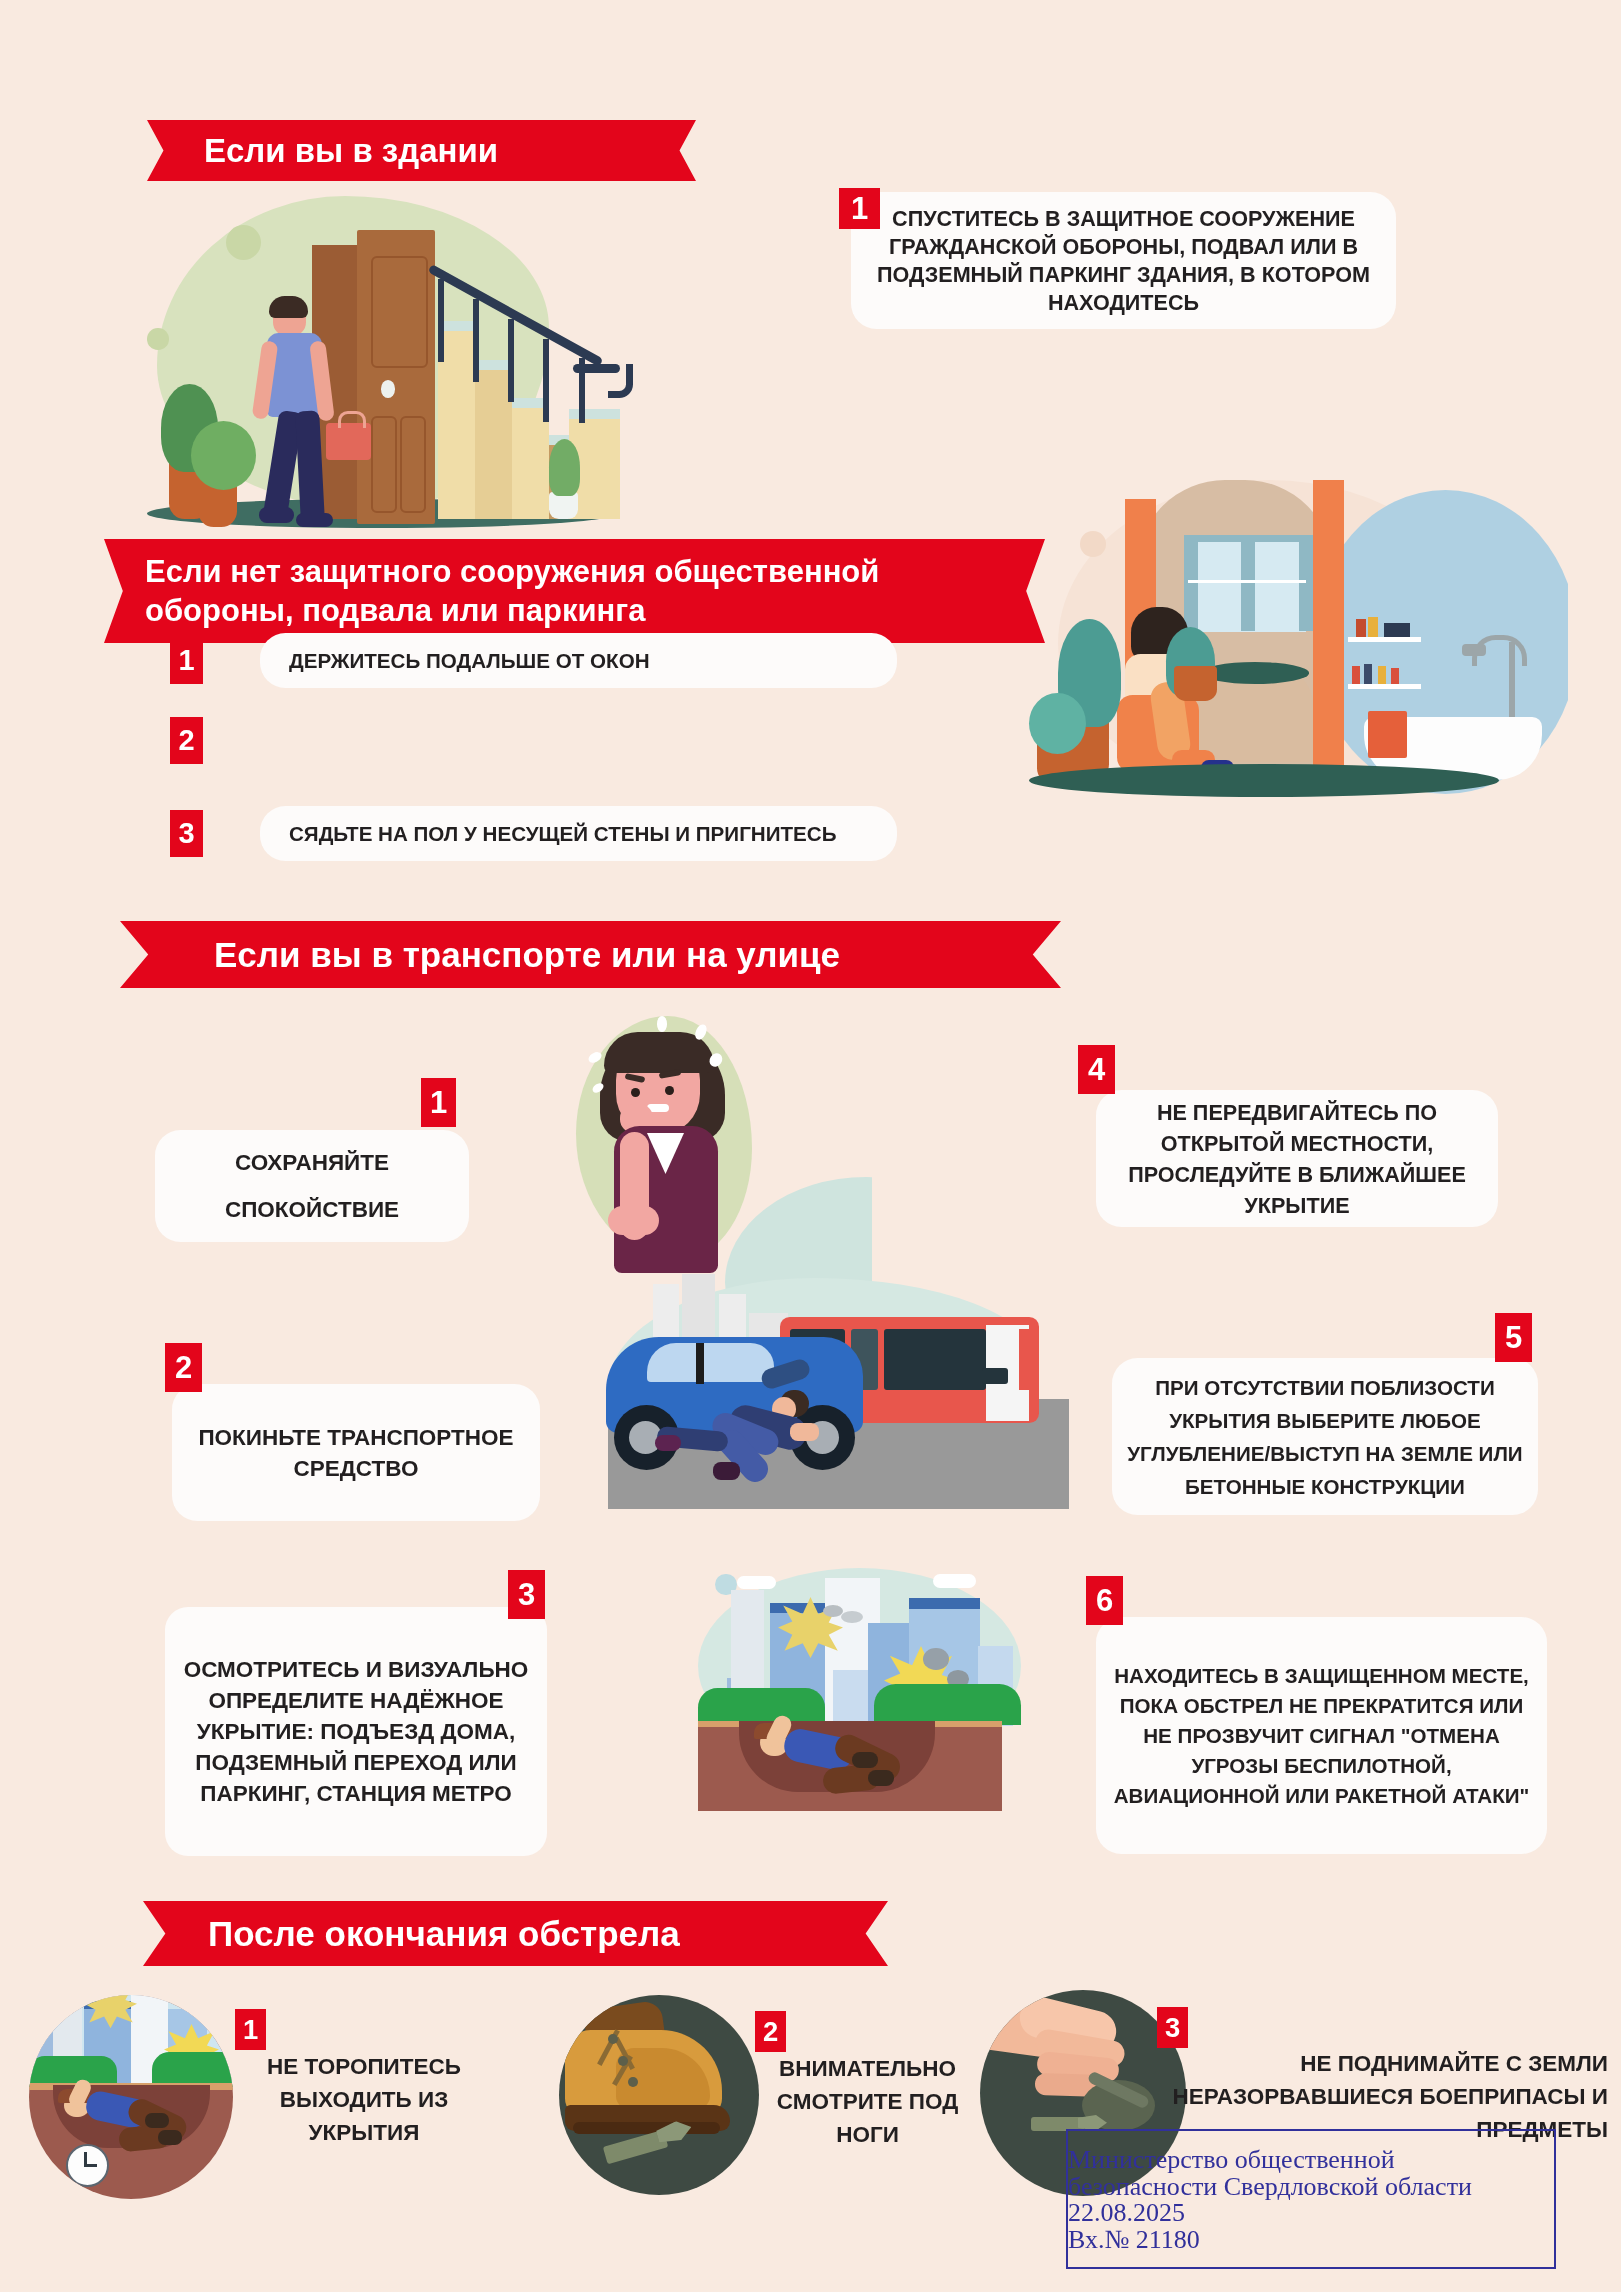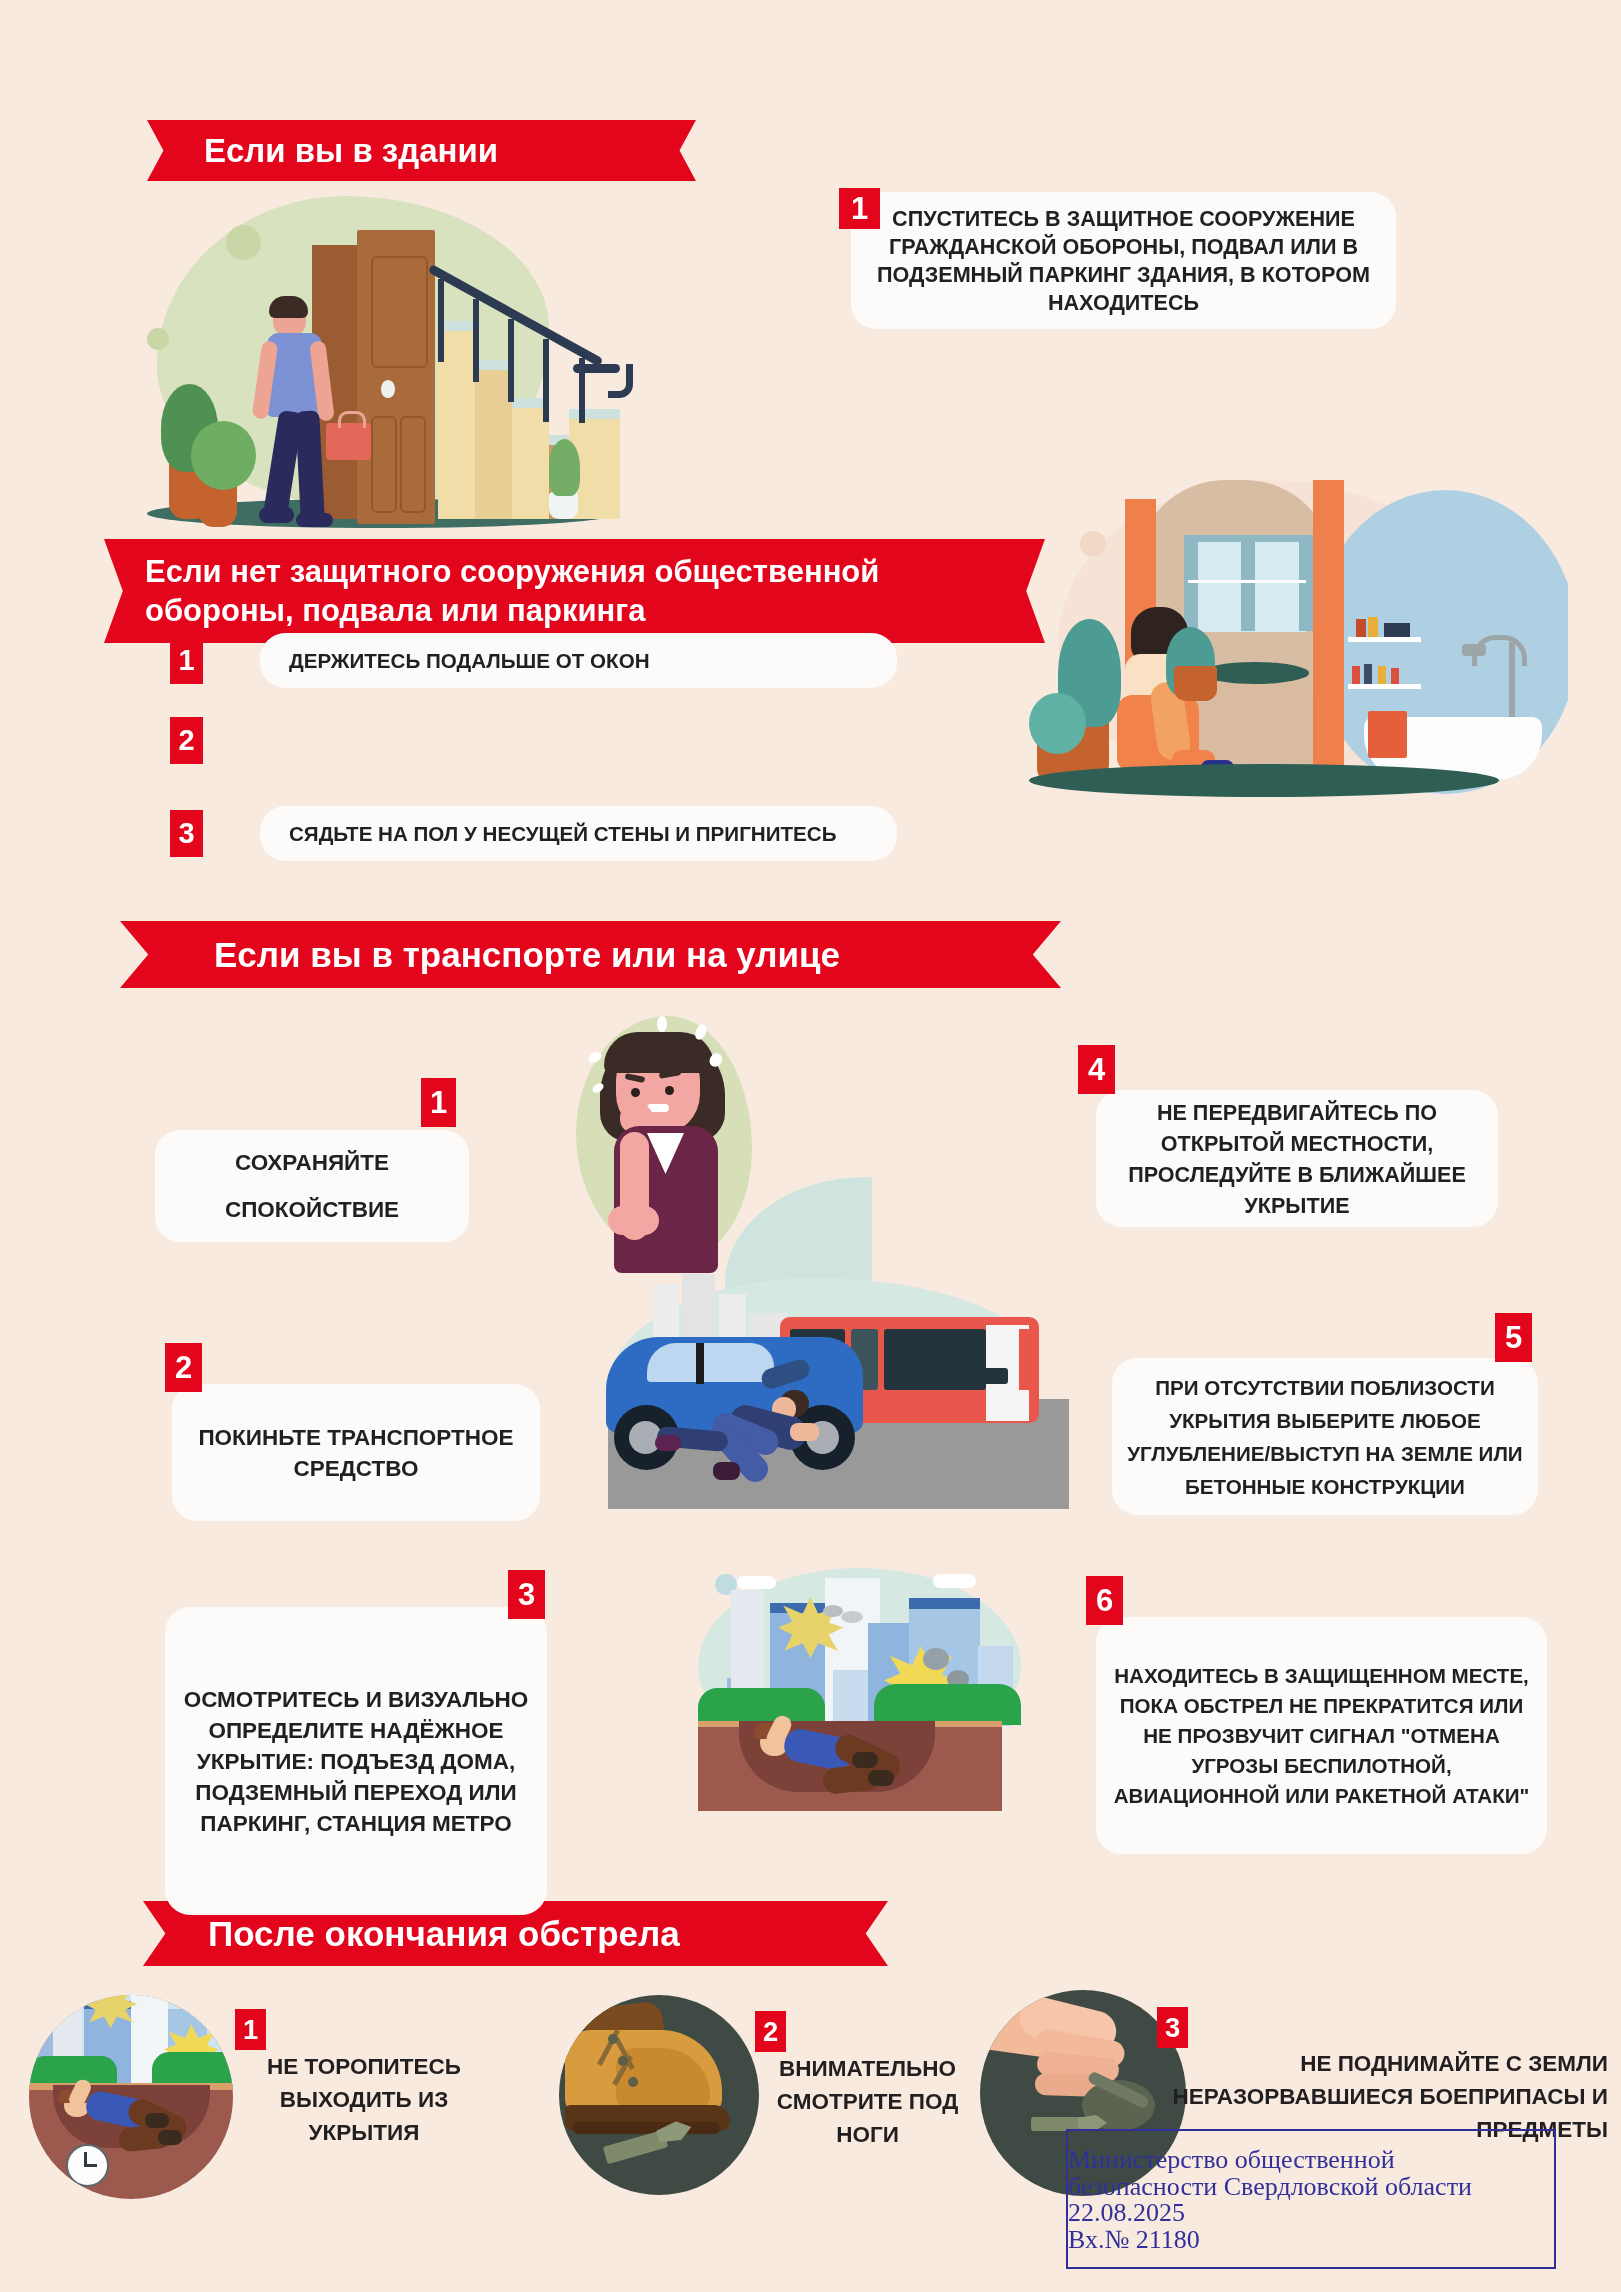--- a/index.html
+++ b/index.html
@@ -366,21 +366,21 @@
     <div style="position:absolute;left:94px;top:147px;width:17.6px;height:33px;background:#F0C39B;border-radius:8.8px;transform:rotate(26deg);"></div>
     <div style="position:absolute;left:157px;top:176px;width:69px;height:27.4px;background:#6B3A21;border-radius:13.7px;transform:rotate(26deg);"></div>
     <div style="position:absolute;left:147px;top:198px;width:57px;height:25.5px;background:#6B3A21;border-radius:13.7px;transform:rotate(-6deg);"></div>
     <div style="position:absolute;left:176px;top:184px;width:25.5px;height:15.7px;background:#3B2A1E;border-radius:7.8px;"></div>
     <div style="position:absolute;left:192px;top:202px;width:25.5px;height:15.7px;background:#3B2A1E;border-radius:7.8px;"></div>
   </div>
 
   <div class="num" style="left:508px;top:1570px;width:37px;height:49px;font-size:31px;">
     <span>3</span>
   </div>
-  <div class="card" style="left:165px;top:1607px;width:382px;height:308px;font-size:22.5px;line-height:31px;padding:0 13.7px;">
+  <div class="card" style="left:165px;top:1607px;width:382px;height:249px;font-size:22.5px;line-height:31px;padding:0 13.7px;border-radius:23px;">
     <span>ОСМОТРИТЕСЬ И ВИЗУАЛЬНО ОПРЕДЕЛИТЕ НАДЁЖНОЕ УКРЫТИЕ: ПОДЪЕЗД ДОМА, ПОДЗЕМНЫЙ ПЕРЕХОД ИЛИ ПАРКИНГ, СТАНЦИЯ МЕТРО</span>
   </div>
 
   <div class="num" style="left:1086px;top:1576px;width:37px;height:49px;font-size:31px;">
     <span>6</span>
   </div>
   <div class="card" style="left:1096px;top:1617px;width:451px;height:237px;font-size:20.6px;line-height:30px;padding:0 13.7px;">
     <span>НАХОДИТЕСЬ В ЗАЩИЩЕННОМ МЕСТЕ, ПОКА ОБСТРЕЛ НЕ ПРЕКРАТИТСЯ ИЛИ НЕ ПРОЗВУЧИТ СИГНАЛ "ОТМЕНА УГРОЗЫ БЕСПИЛОТНОЙ, АВИАЦИОННОЙ ИЛИ РАКЕТНОЙ АТАКИ"</span>
   </div>
 

